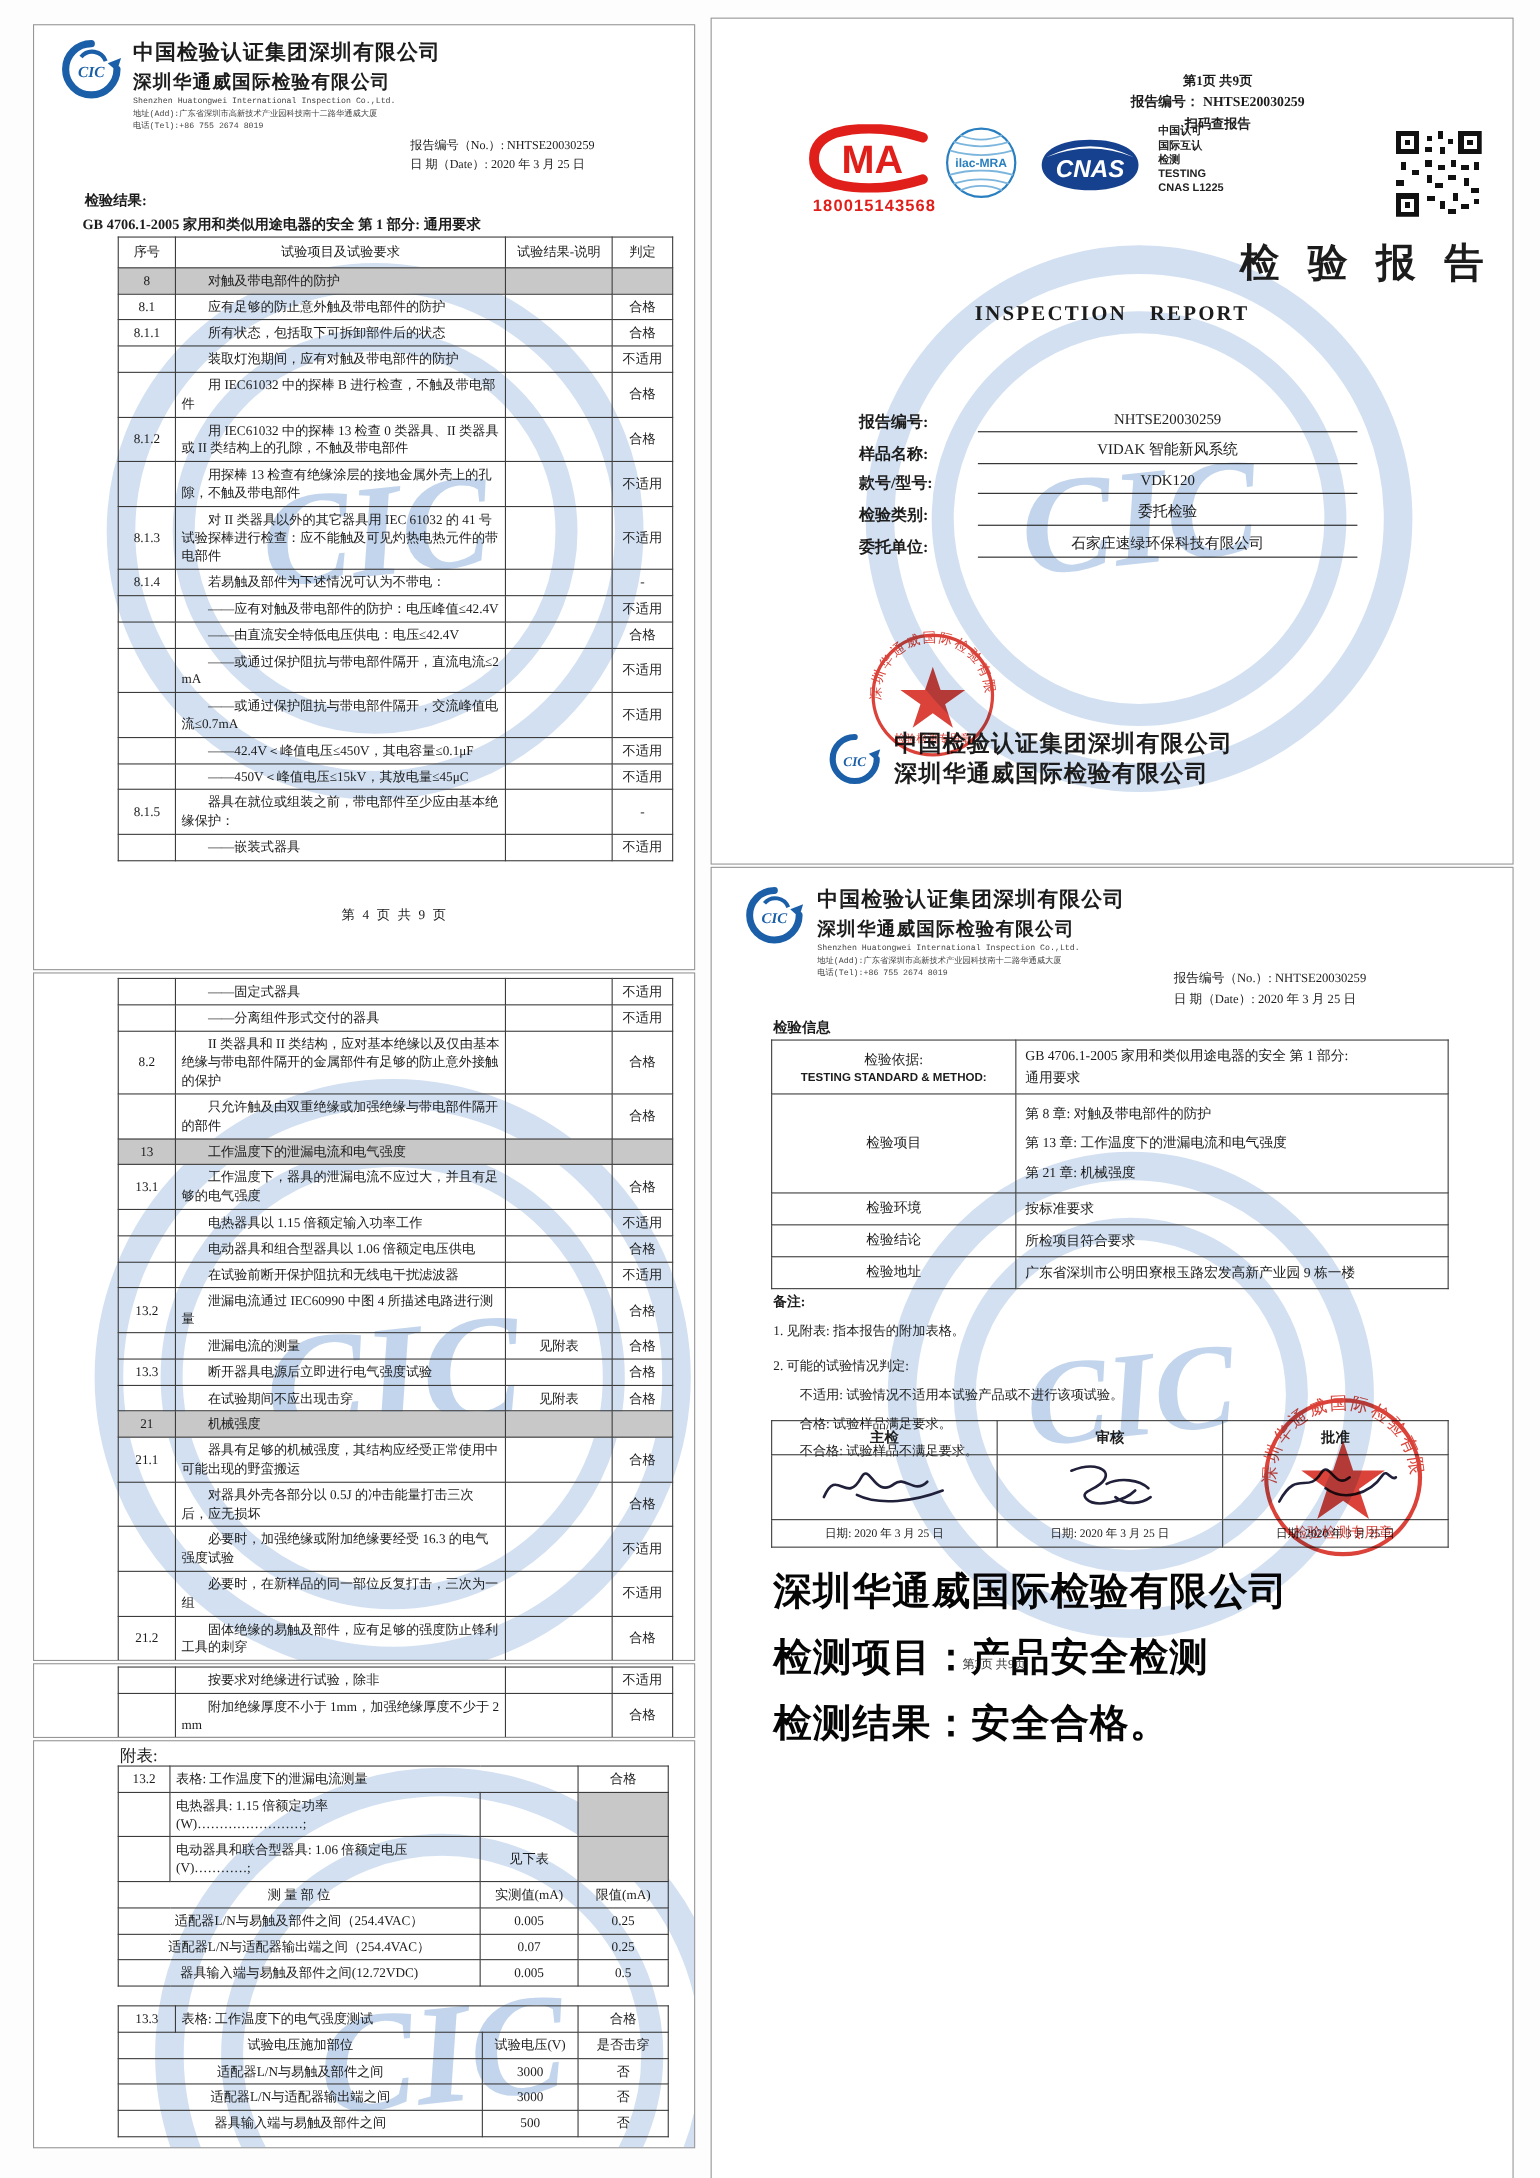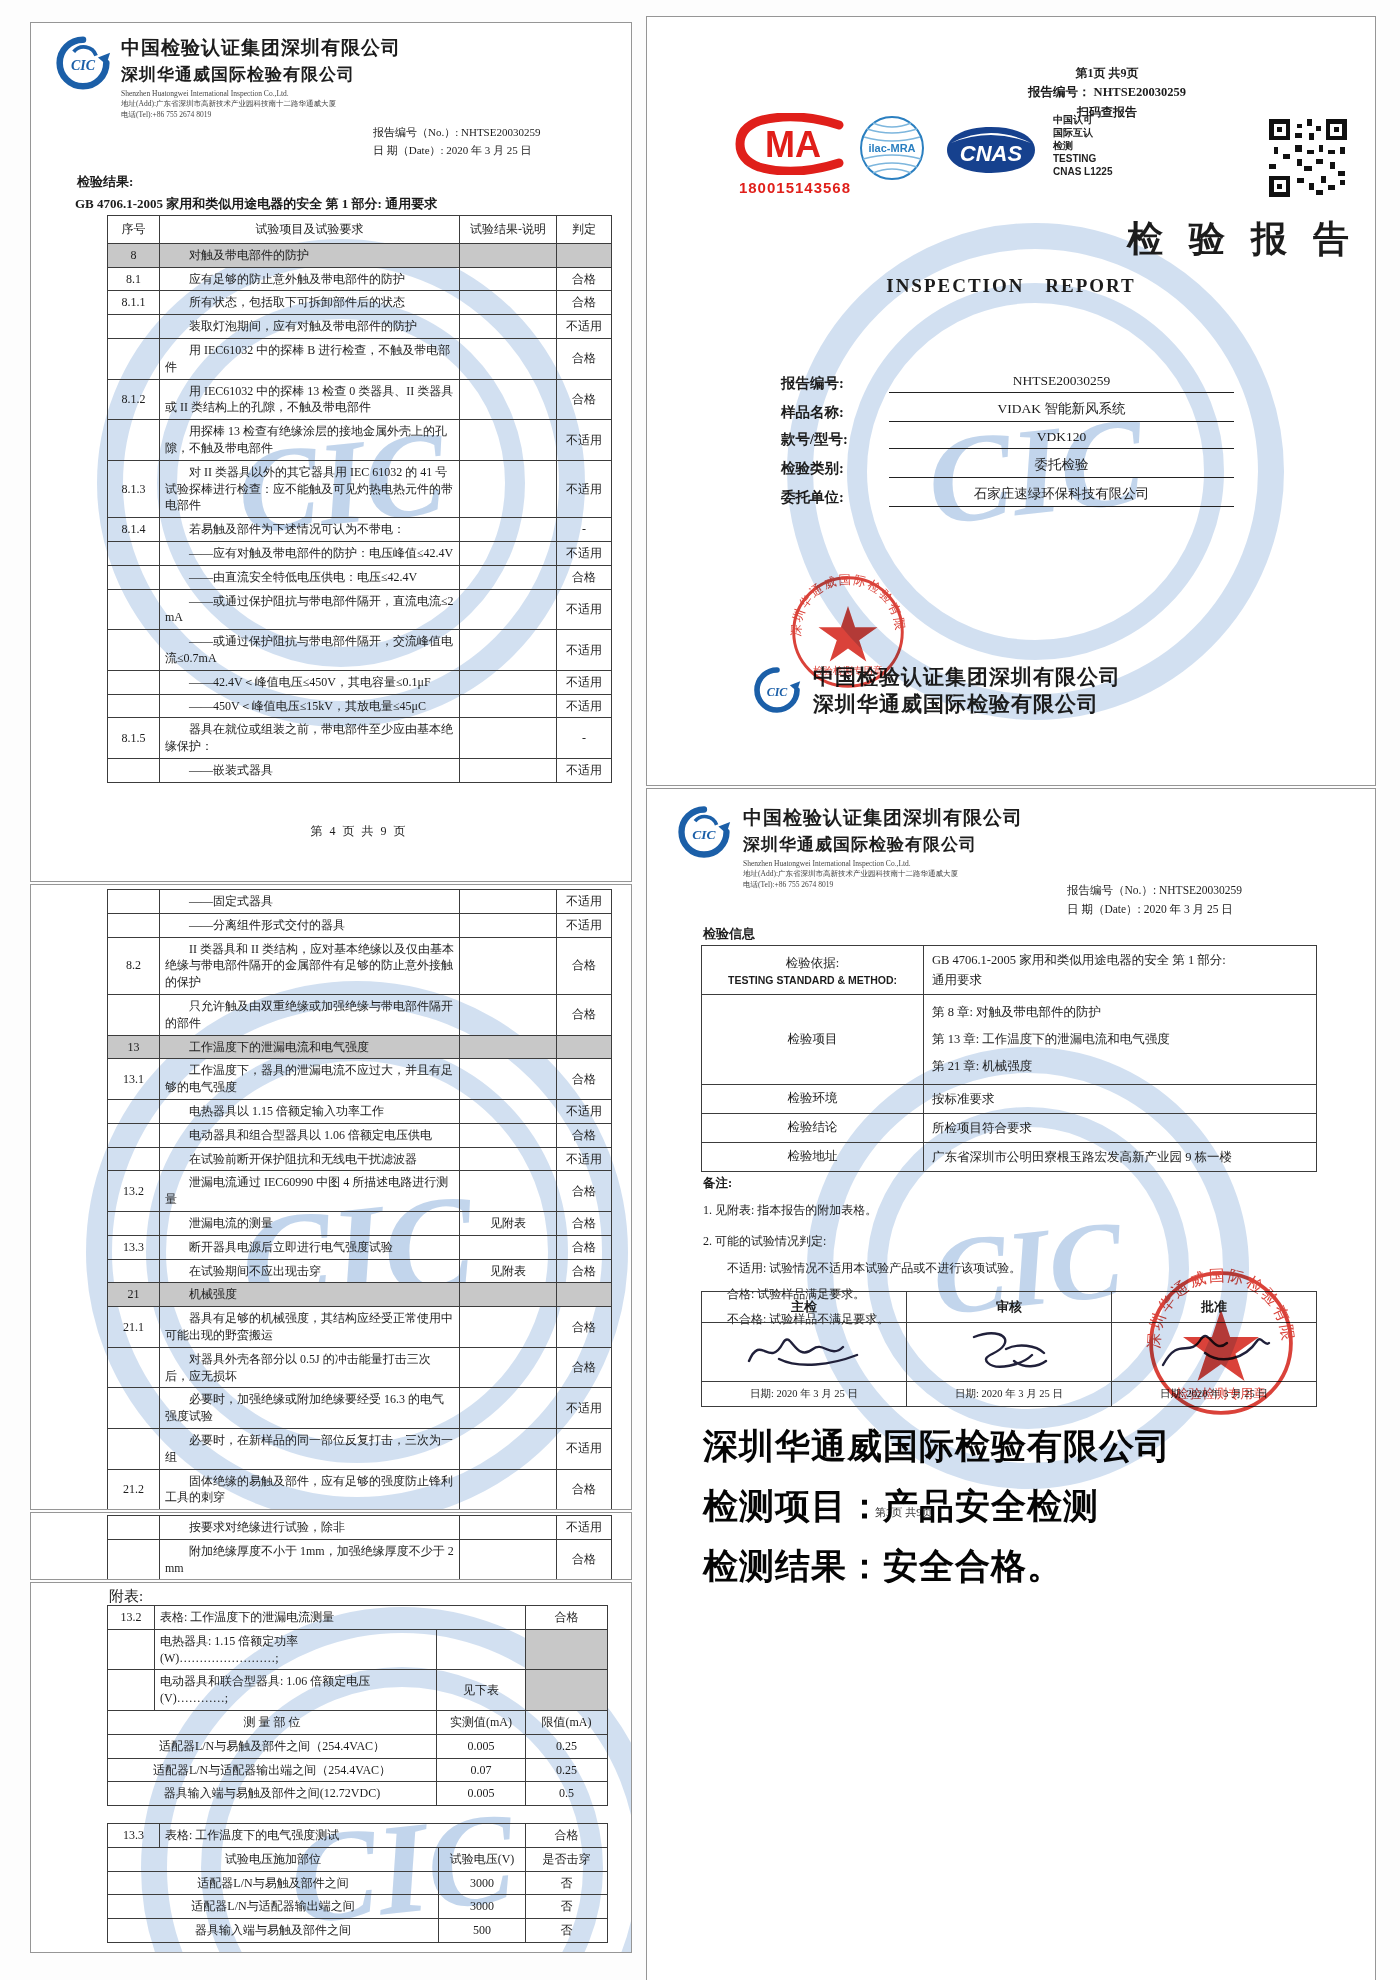--- a/index.html
+++ b/index.html
@@ -13,21 +13,21 @@
   .wm::before{content:"";position:absolute;inset:34px;border-radius:50%;border:20px solid rgba(143,178,220,.40);}
   .wm-text{font-style:italic;font-weight:bold;color:rgba(143,178,220,.55);
            font-family:"Liberation Serif",serif;transform:rotate(-6deg);}
 
   
   .co-head{position:absolute;display:flex;align-items:flex-start;}
   .cic-logo{width:56px;height:56px;flex:0 0 auto;}
   .co-names{margin-left:10px;}
   .cn1{font-size:19px;font-weight:bold;letter-spacing:1px;font-family:"Liberation Sans",sans-serif;}
   .cn2{font-size:17px;font-weight:bold;letter-spacing:1px;font-family:"Liberation Sans",sans-serif;margin-top:2px;}
-  .co-sub{font-size:7.5px;color:#444;margin-top:3px;font-family:Liberation Serif, serif;}
+  .co-sub{font-size:7.5px;color:#444;margin-top:3px;font-family:Liberation Mono, monospace;}
   .co-sub div{margin-top:1px;}
 
   .meta{position:absolute;font-size:11px;line-height:1.65;margin-left:12px;}
   .sec-label{position:absolute;font-size:13px;font-weight:bold;}
   .tbl-title{position:absolute;font-size:13px;font-weight:bold;}
 
   
   table.ttable{border-collapse:collapse;table-layout:fixed;width:504px;background:transparent;}
   table.ttable th,table.ttable td{border:1px solid #3c3c3c;font-size:12px;line-height:1.4;
         padding:3px 5px;font-weight:normal;word-break:break-all;}

